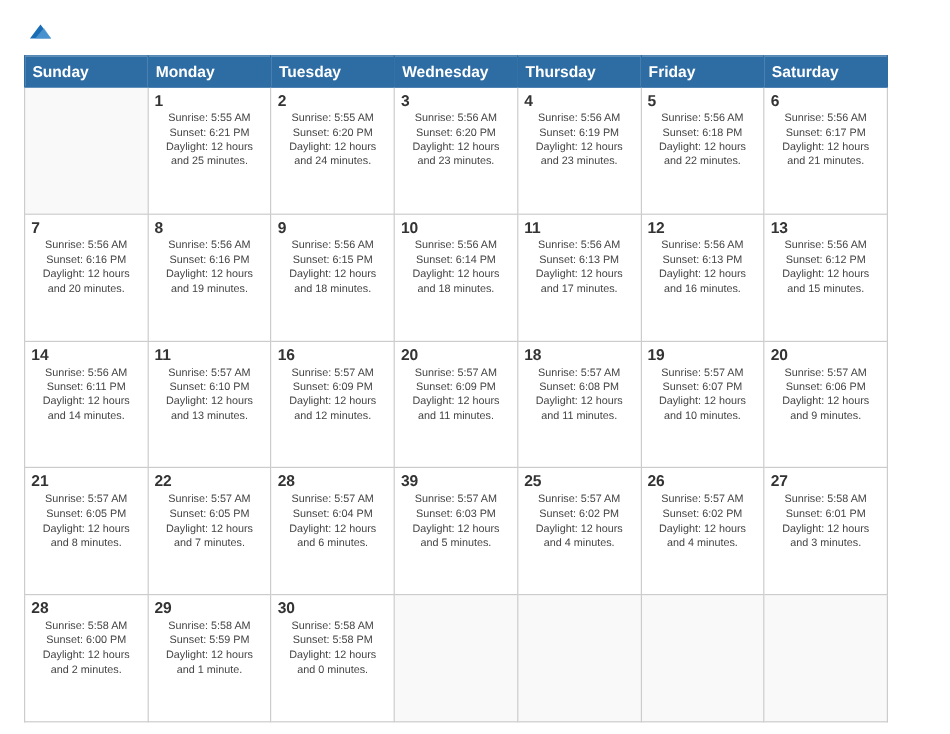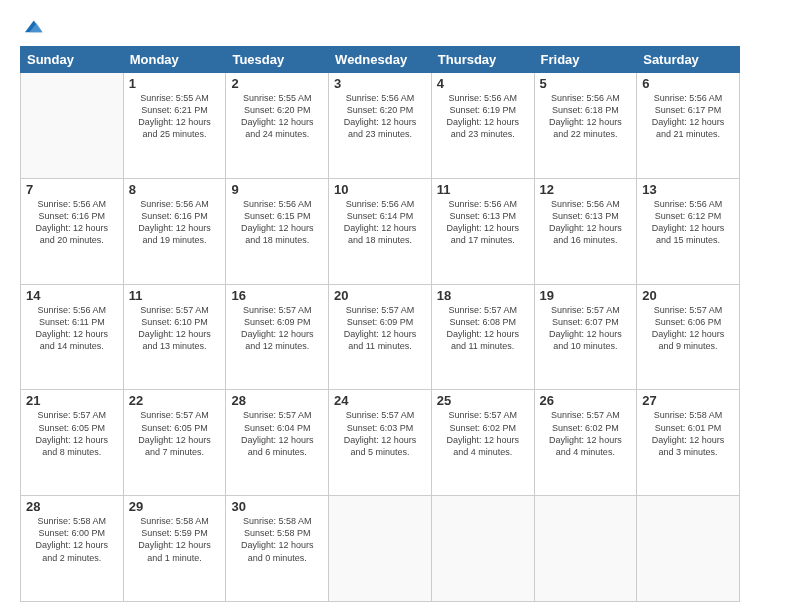--- a/index.html
+++ b/index.html
@@ -299,21 +299,21 @@
 and 7 minutes.</div>
           </td>
           <td>
             <span class="day-num">28</span>
             <div class="day-info" style="white-space: pre-line;">Sunrise: 5:57 AM
 Sunset: 6:04 PM
 Daylight: 12 hours
 and 6 minutes.</div>
           </td>
           <td>
-            <span class="day-num">24</span>
+            <span class="day-num">39</span>
             <div class="day-info" style="white-space: pre-line;">Sunrise: 5:57 AM
 Sunset: 6:03 PM
 Daylight: 12 hours
 and 5 minutes.</div>
           </td>
           <td>
             <span class="day-num">25</span>
             <div class="day-info" style="white-space: pre-line;">Sunrise: 5:57 AM
 Sunset: 6:02 PM
 Daylight: 12 hours

